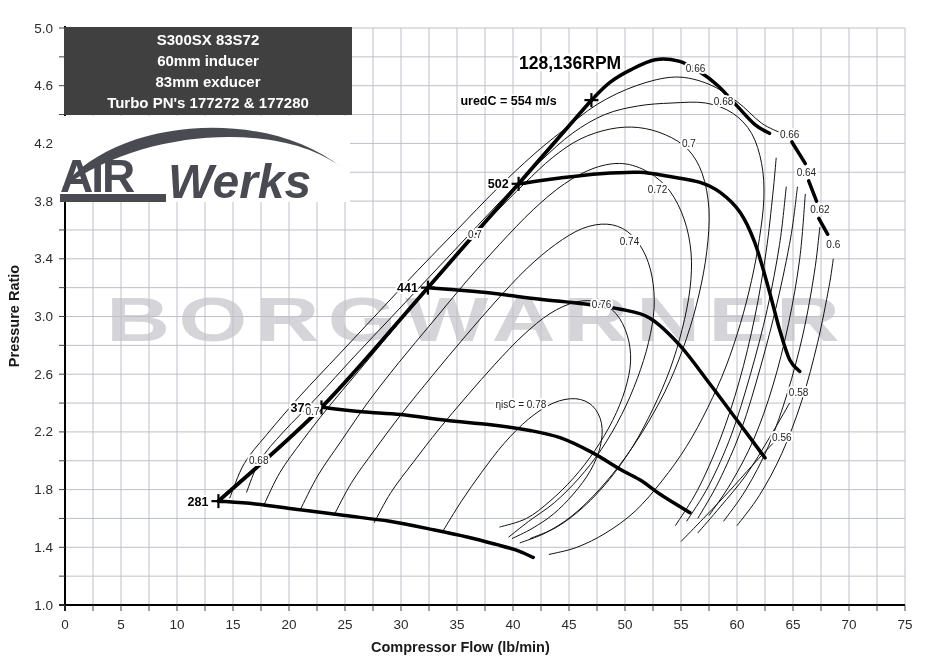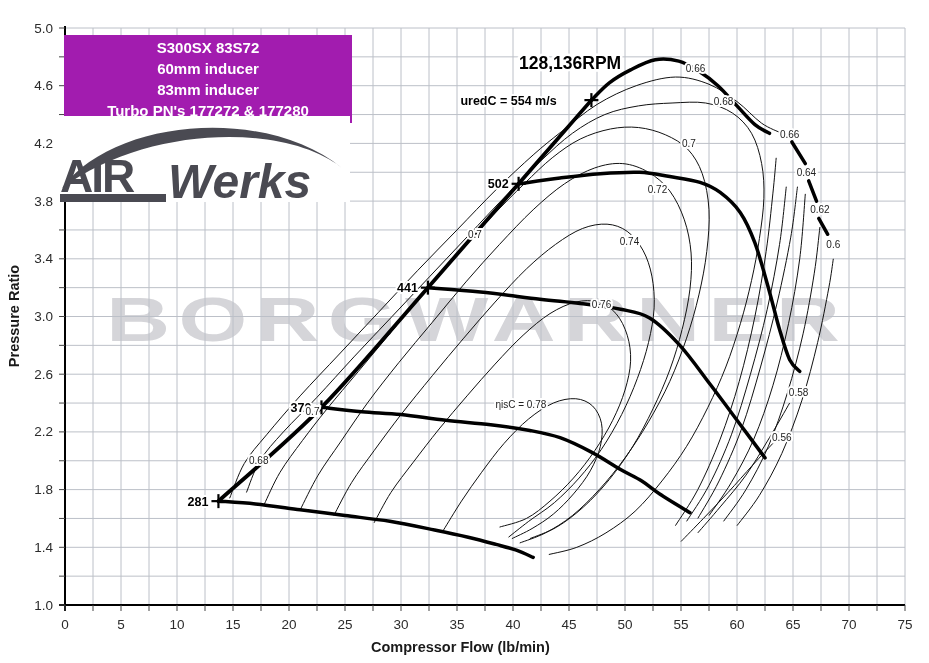--- a/index.html
+++ b/index.html
@@ -1,21 +1,21 @@
 <!DOCTYPE html>
 <html><head>
 <meta charset="utf-8">
 <style>
   html,body{margin:0;padding:0;background:#fff;}
   #stage{position:relative;width:929px;height:663px;background:#fff;overflow:hidden;
          font-family:"Liberation Sans",sans-serif;}
   #map{position:absolute;left:0;top:0;}
   .title-block{position:absolute;left:64px;top:27px;width:288px;height:88px;
-    background:#a21caf;color:#fff;font-weight:bold;font-size:15px;line-height:21px;
-    text-align:center;display:flex;flex-direction:column;justify-content:center;margin-top:8px;}
+    background:#404040;color:#fff;font-weight:bold;font-size:15px;line-height:21px;
+    text-align:center;display:flex;flex-direction:column;justify-content:center;}
   .logo-box{position:absolute;left:54px;top:116px;width:296px;height:86px;background:#fff;}
   .contour-label{font-size:10px;fill:#222;paint-order:stroke;stroke:#fff;stroke-width:4px;}
   .speed-label{font-size:12.5px;font-weight:bold;fill:#000;paint-order:stroke;stroke:#fff;stroke-width:4px;}
   .tick-label{font-size:13.5px;fill:#2b2b2b;}
   .axis-title{font-size:14.5px;font-weight:bold;fill:#1a1a1a;}
   .rpm-label{font-size:17.5px;font-weight:bold;fill:#000;paint-order:stroke;stroke:#fff;stroke-width:5px;}
   .ured-label{font-size:12.5px;font-weight:bold;fill:#000;paint-order:stroke;stroke:#fff;stroke-width:4px;}
   .watermark{font-size:63px;fill:#d5d5d9;font-weight:bold;letter-spacing:6px;}
 </style>
 </head>
@@ -214,21 +214,21 @@
       <text x="53" y="147.89999999999998" class="tick-label" text-anchor="end">4.2</text>
       <text x="53" y="90.20000000000005" class="tick-label" text-anchor="end">4.6</text>
       <text x="53" y="32.5" class="tick-label" text-anchor="end">5.0</text>
       <text x="460.35999999999996" y="652" class="axis-title" text-anchor="middle">Compressor Flow (lb/min)</text>
       <text x="0" y="0" class="axis-title" text-anchor="middle" transform="translate(19,316) rotate(-90)">Pressure Ratio</text>
     </svg>
 
   <div class="title-block">
     <div>S300SX 83S72</div>
     <div>60mm inducer</div>
-    <div>83mm inducer</div>
+    <div>83mm exducer</div>
     <div>Turbo PN's 177272 &amp; 177280</div>
   </div>
 
   <div class="logo-box">
     <svg width="296" height="86">
       <path d="M 8,72 C 60,2 212,-10 288,52 C 230,6 92,10 8,72 Z" fill="#4a4a52"></path>
       <text x="6" y="76" font-size="46" font-weight="bold" fill="#4a4a52" letter-spacing="-2" style="font-family:'Liberation Sans',sans-serif">AIR</text>
       <rect x="6" y="78" width="106" height="8" fill="#4a4a52"></rect>
       <text x="114" y="82" font-size="48" font-weight="bold" font-style="italic" fill="#4a4a52" style="font-family:'Liberation Sans',sans-serif">Werks</text>
     </svg>

